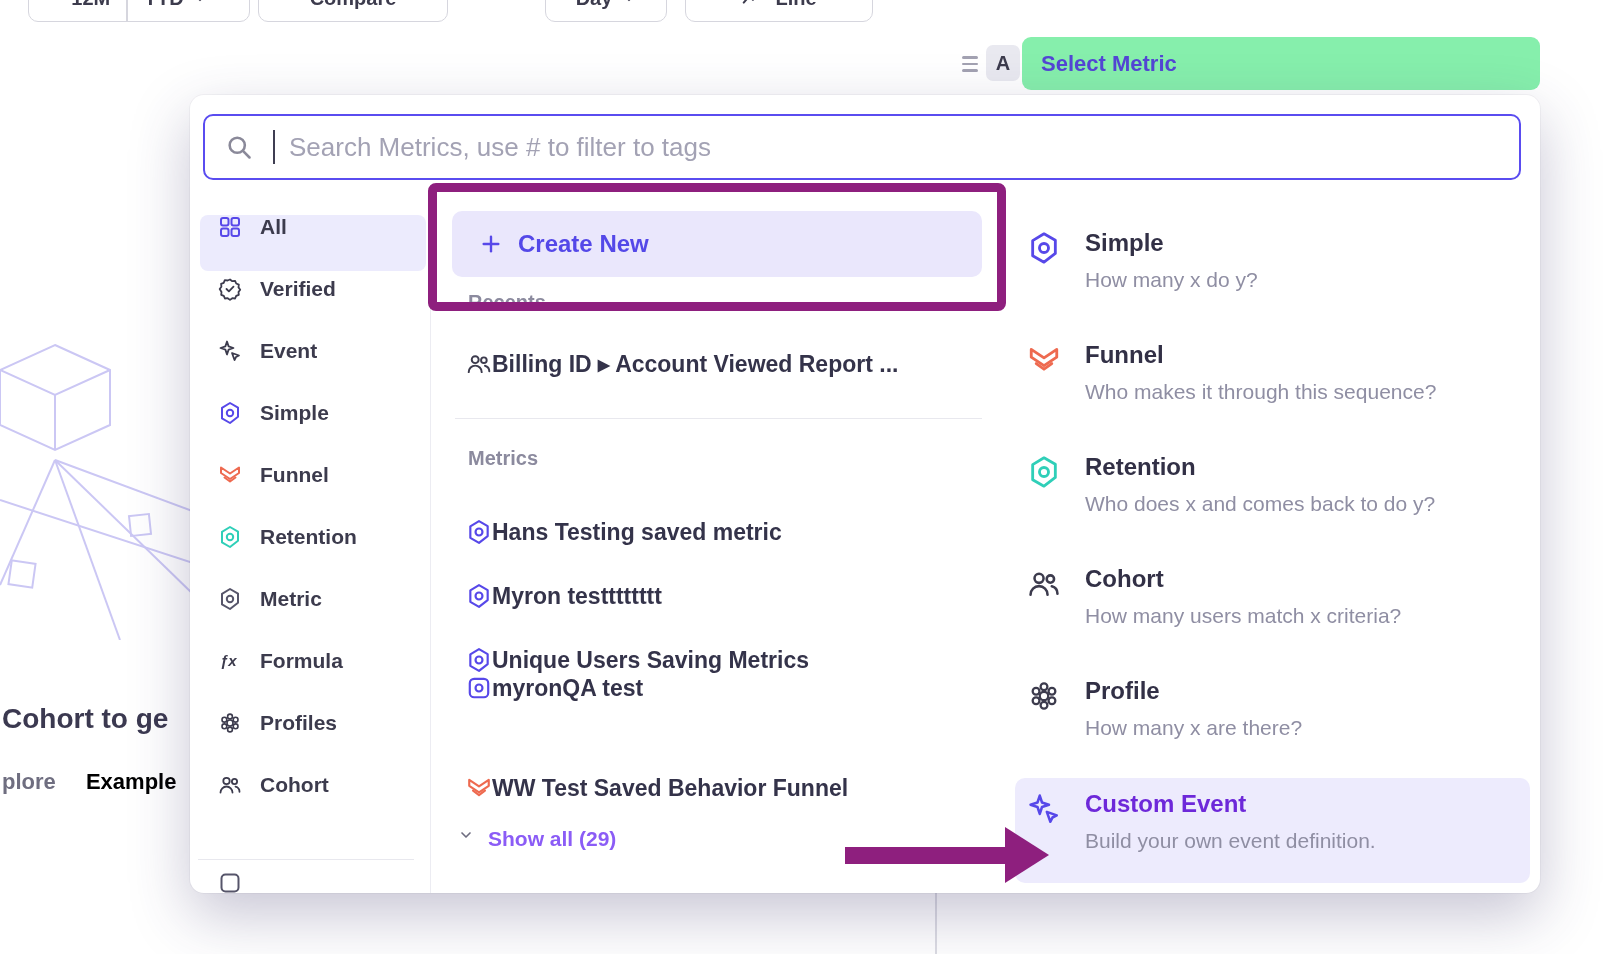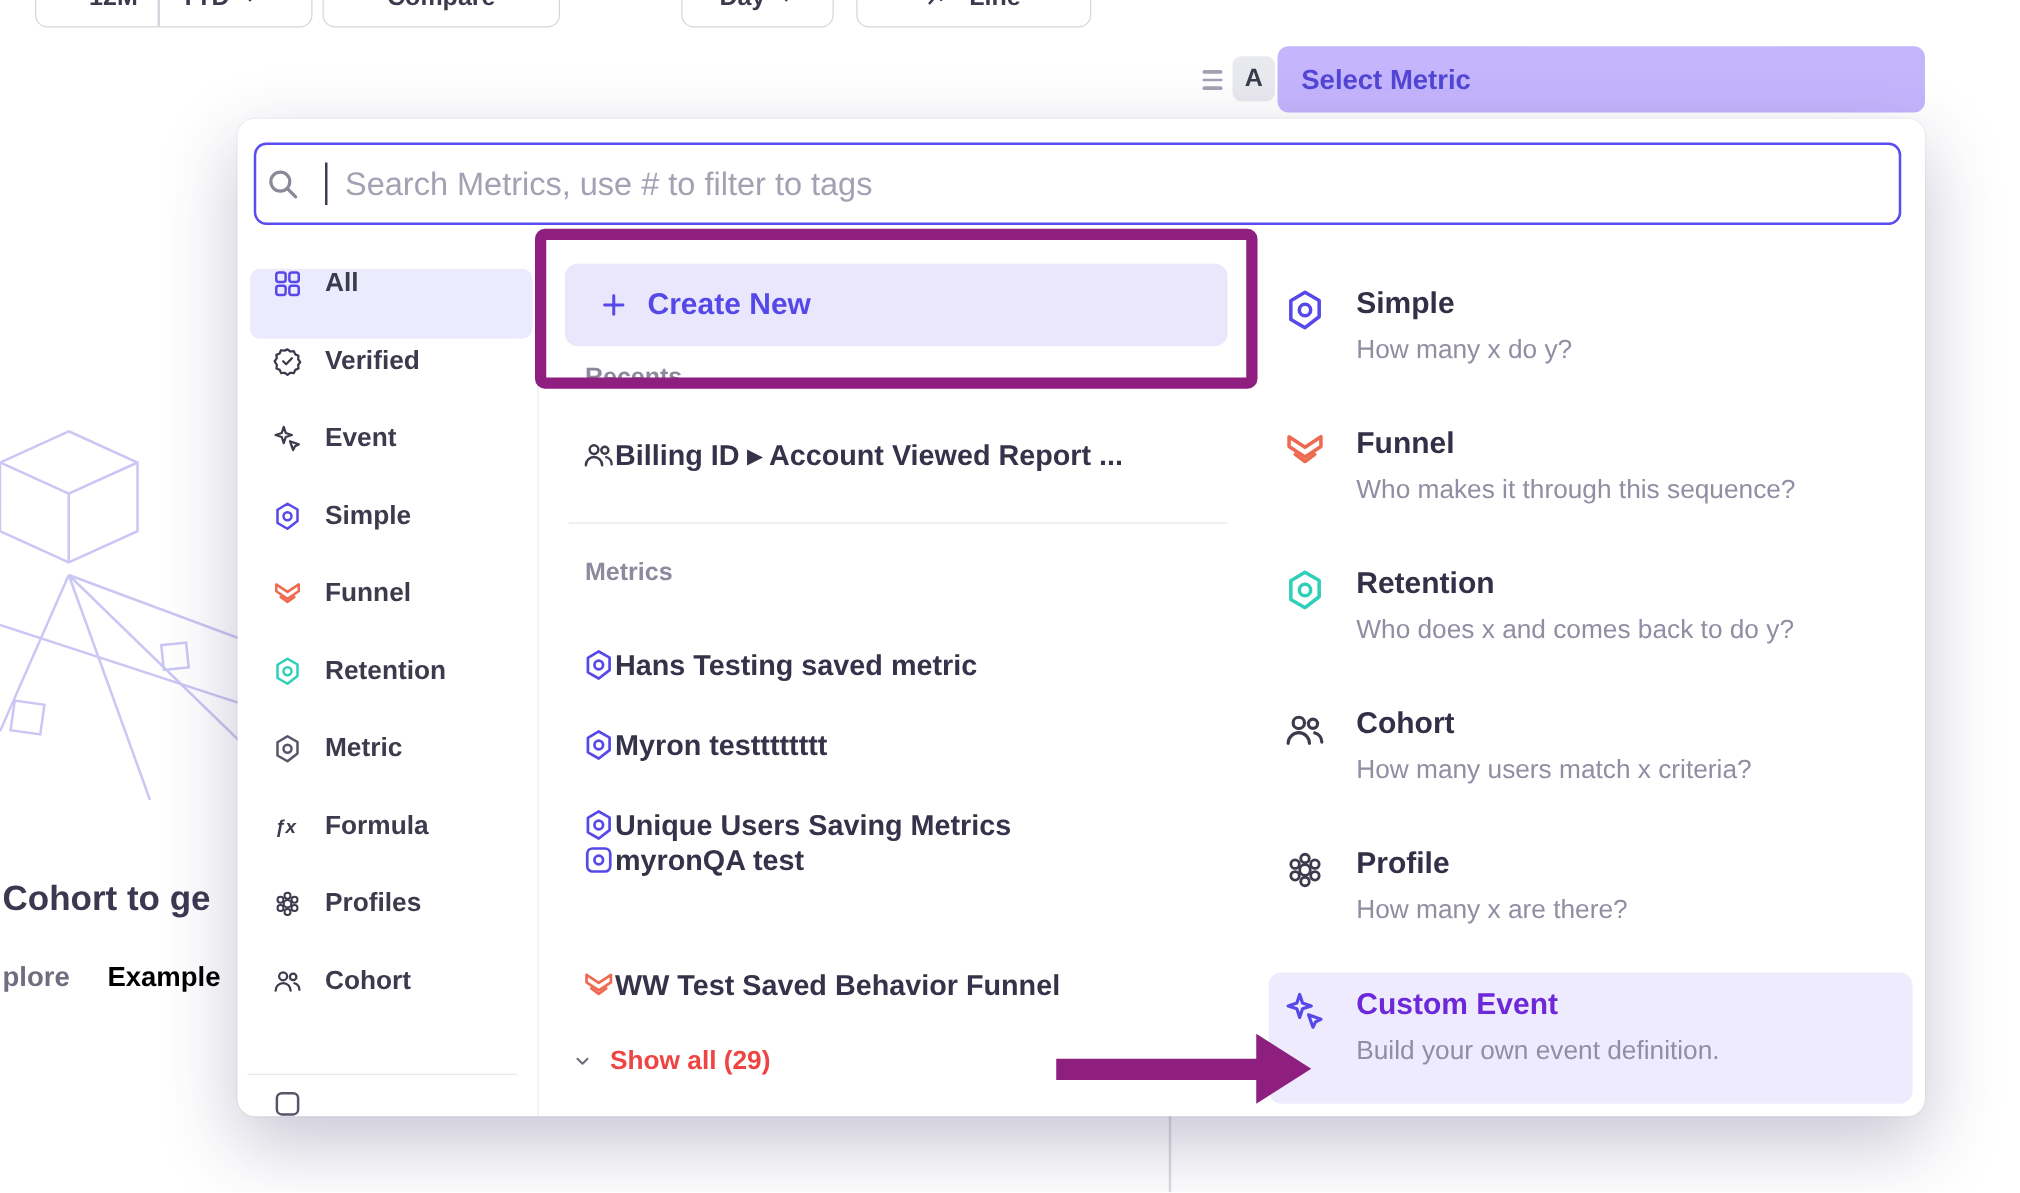--- a/index.html
+++ b/index.html
@@ -11,58 +11,58 @@
       border-radius:10px;display:flex;align-items:center;justify-content:center;
       font-size:20px;font-weight:600;color:#3c3b4d;z-index:2;}
   .tb .cell{display:flex;align-items:center;justify-content:center;gap:9px;height:100%;padding:0 16px;}
   .tb .sep{width:1.5px;height:100%;background:#d6d6de;}
 
   
   .drag-handle{position:absolute;left:962px;top:56px;z-index:2;}
   .drag-handle i{display:block;width:16px;height:2.5px;background:#a3a2b2;margin-bottom:4px;border-radius:2px;}
   .a-badge{position:absolute;left:986px;top:45px;width:34px;height:36px;background:#e9e9f0;border-radius:7px;
       display:flex;align-items:center;justify-content:center;font-size:20px;font-weight:700;color:#3c3b4d;z-index:2;}
-  .metric-pill{position:absolute;left:1022px;top:37px;width:518px;height:53px;background:#c4b5fd;border-radius:9px;
+  .metric-pill{position:absolute;left:1022px;top:37px;width:518px;height:53px;background:#86efac;border-radius:9px;
       display:flex;align-items:center;padding-left:19px;font-size:22px;font-weight:700;color:#5346d4;z-index:2;}
 
   
   .bg-art{position:absolute;left:0;top:330px;z-index:1;}
   .bg-headline{position:absolute;left:2px;top:703px;width:192px;overflow:hidden;white-space:nowrap;
       font-size:28px;font-weight:800;color:#3b3950;z-index:1;}
   .bg-linkrow{position:absolute;left:2px;top:769px;width:192px;overflow:hidden;white-space:nowrap;
       font-size:22px;font-weight:600;z-index:1;}
   .bg-linkrow .pre{color:#6f6e80;}
   .bg-linkrow .lnk{color:#000000;margin-left:24px;}
   .bottom-divider{position:absolute;left:935px;top:893px;width:1.5px;height:61px;background:#dcdce3;z-index:1;}
 
   
   .modal{position:absolute;left:190px;top:95px;width:1350px;height:798px;background:#fff;border-radius:14px;
       box-shadow:0 22px 60px rgba(55,48,100,.28), 0 0 0 1px rgba(20,20,40,.04);z-index:5;overflow:hidden;}
   .search-box{position:absolute;left:13px;top:19px;width:1318px;height:66px;border:2px solid #5a4cf0;border-radius:10px;
-      display:flex;align-items:center;padding-left:7px;gap:12px;background:#fff;}
+      display:flex;align-items:center;padding-left:20px;gap:12px;background:#fff;}
   .caret{width:2px;height:34px;background:#3f3e52;margin-left:8px;}
   .search-box input{flex:1;border:none;outline:none;font-size:26px;color:#3c3b4d;background:transparent;padding:0 10px 0 2px;}
   .search-box input::placeholder{color:#a3a2b4;}
 
   
   .sidebar{position:absolute;left:0;top:108px;width:241px;height:690px;border-right:1px solid #ececf2;}
   .side-item{position:absolute;left:10px;width:226px;height:56px;display:flex;align-items:flex-start;gap:18px;
       padding-left:18px;border-radius:8px;font-size:21px;font-weight:600;color:#3c3b4d;cursor:pointer;}
   .side-item.active{background:#ecebfd;}
   .side-divider{position:absolute;left:8px;top:656px;width:216px;height:1px;background:#e8e8ee;}
 
   
   .create-new{position:absolute;left:262px;top:116px;width:530px;height:66px;background:#eae7fc;border-radius:10px;
       display:flex;align-items:center;gap:16px;padding-left:28px;font-size:24px;font-weight:700;color:#5448e8;cursor:pointer;}
   .mid-header{position:absolute;left:278px;font-size:20px;font-weight:700;color:#8b8a9e;}
   .mid-item{position:absolute;left:262px;width:530px;height:56px;display:flex;align-items:center;
       padding-left:14px;font-size:23px;font-weight:700;color:#34334a;cursor:pointer;}
   .mid-divider{position:absolute;left:265px;top:323px;width:527px;height:1px;background:#e8e8ee;}
-  .show-all{position:absolute;left:268px;top:732px;height:44px;display:flex;align-items:center;gap:14px;
-      font-size:21px;font-weight:700;color:#ef4444;cursor:pointer;}
+  .show-all{position:absolute;left:268px;top:732px;height:44px;display:flex;align-items:flex-start;gap:14px;
+      font-size:21px;font-weight:700;color:#8b5cf6;cursor:pointer;}
 
   
   .type-row{position:absolute;left:825px;width:515px;padding-left:70px;cursor:pointer;}
   .type-row .ticon{position:absolute;left:12px;top:2px;}
   .type-title{font-size:24px;font-weight:700;color:#323046;}
   .type-desc{font-size:21px;color:#8f8ea3;margin-top:11px;}
   .type-row.highlight{background:#edebfd;border-radius:10px;left:825px;width:515px;height:105px;padding-top:12px;}
   .type-row.highlight .ticon{top:14px;}
   .type-row.highlight .type-title{color:#6d28d9;}
 

